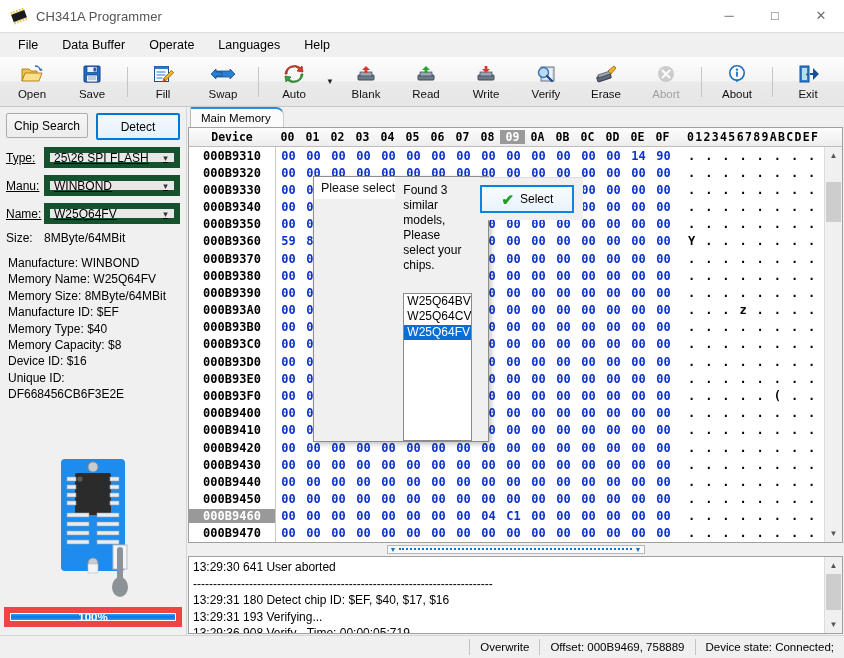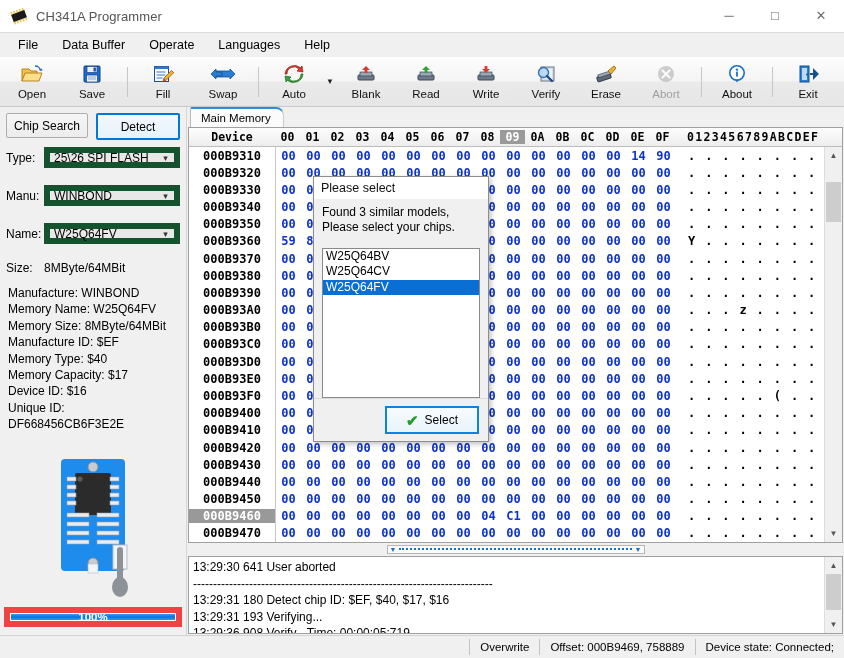--- a/index.html
+++ b/index.html
@@ -38,21 +38,21 @@
   
   .body{flex:1;display:flex;min-height:0;}
 
   
   .leftpanel{width:186px;flex:none;background:#f0f0f0;display:flex;flex-direction:column;position:relative;}
   .lp-top{padding:6px 6px 0 6px;}
   .btnrow{display:flex;gap:8px;margin-bottom:7px;}
   .pbtn{flex:1;height:23px;background:linear-gradient(to bottom,#f6f6f6,#ececec);border:1px solid #adadad;border-radius:2px;
         font-size:12px;display:flex;align-items:center;justify-content:center;color:#000;}
   .pbtn.focus{border:2px solid #0078d7;background:linear-gradient(to bottom,#f2f8fd,#e6f2fb);}
-  .fieldrow{display:flex;align-items:center;margin-bottom:17px;}
+  .fieldrow{display:flex;align-items:center;margin-bottom:7px;text-decoration:underline;}
   .fieldrow label{width:38px;font-size:12px;}
   .combo{flex:1;height:21px;background:#e8e8e8;border:6px solid #14532d;display:flex;align-items:center;
          font-size:12px;padding-left:4px;box-sizing:border-box;position:relative;}
   .combo .cval{flex:1;overflow:hidden;white-space:nowrap;}
   .combo .carr{width:17px;text-align:center;font-size:9px;color:#333;}
   .sizerow{display:flex;margin:6px 0 10px 0;font-size:12px;}
   .sizerow .k{width:38px;}
   .info{font-size:12px;line-height:16.4px;padding-left:2px;}
   .lp-spacer{flex:1;}
   .chipbox{height:160px;display:flex;align-items:center;justify-content:center;position:relative;}
@@ -97,24 +97,24 @@
   .logline{font-size:12px;line-height:16.6px;white-space:nowrap;padding-left:2px;}
   .logline.divider{color:#000;letter-spacing:0px;}
 
   
   .statusbar{height:22px;flex:none;background:#f0f0f0;border-top:1px solid #d4d4d4;display:flex;align-items:center;font-size:11.5px;}
   .st-spacer{flex:1;}
   .st-cell{padding:0 10px;border-left:1px solid #c3c3c3;height:16px;display:flex;align-items:center;white-space:nowrap;}
 
   
   .dialog{position:absolute;left:313px;top:176px;width:174px;height:264px;background:#f0f0f0;border:1px solid #8d8d8d;
-          box-shadow:2px 2px 5px rgba(0,0,0,.25);display:flex;flex-direction:column;z-index:40;}
+          box-shadow:2px 2px 5px rgba(0,0,0,.25);display:flex;flex-direction:row;z-index:40;}
   .dlg-title{height:22px;flex:none;background:#fff;display:flex;align-items:center;padding-left:7px;font-size:12.5px;color:#111;}
   .dlg-body{flex:1;background:#f0f0f0;padding:6px 8px 0 8px;display:flex;flex-direction:column;min-height:0;}
-  .dlg-msg{font-size:12px;line-height:15px;margin-bottom:13px;}
+  .dlg-msg{font-size:12px;line-height:15px;margin-bottom:20px;}
   .dlg-list{flex:1;background:#fff;border:1px solid #8a8a8a;overflow:hidden;min-height:0;}
   .dlg-opt{font-size:12px;line-height:15.4px;padding-left:3px;white-space:nowrap;}
   .dlg-opt.sel{background:#0a6fd4;color:#fff;}
   .dlg-foot{height:42px;flex:none;background:#f0f0f0;border-top:1px solid #dcdcdc;display:flex;align-items:center;justify-content:flex-end;padding-right:9px;}
   .dlg-btn{min-width:74px;height:24px;border:2px solid #0a84e0;background:linear-gradient(to bottom,#f7fbfe,#e9f3fb);
            display:flex;align-items:center;justify-content:center;gap:6px;font-size:12px;padding:0 8px;}
   .check{color:#1e9e26;font-size:15px;font-weight:bold;line-height:1;}
 </style>
 </head>
 <body>
@@ -362,21 +362,21 @@
           <span class="k">Size:</span>
           <span>8MByte/64MBit</span>
         </div>
 
         <div class="info">
           <div>Manufacture: WINBOND</div>
           <div>Memory Name: W25Q64FV</div>
           <div>Memory Size: 8MByte/64MBit</div>
           <div>Manufacture ID: $EF</div>
           <div>Memory Type: $40</div>
-          <div>Memory Capacity: $17</div>
+          <div>Memory Capacity: $8</div>
           <div>Device ID: $16</div>
           <div>Unique ID: DF668456CB6F3E2E</div>
         </div>
       </div>
 
       <div class="lp-spacer"></div>
 
       <div class="chipbox">
         <svg width="112" height="152" viewBox="0 0 112 152">
           <rect x="24" y="8" width="64" height="112" rx="4" fill="#1d8ced"></rect>

